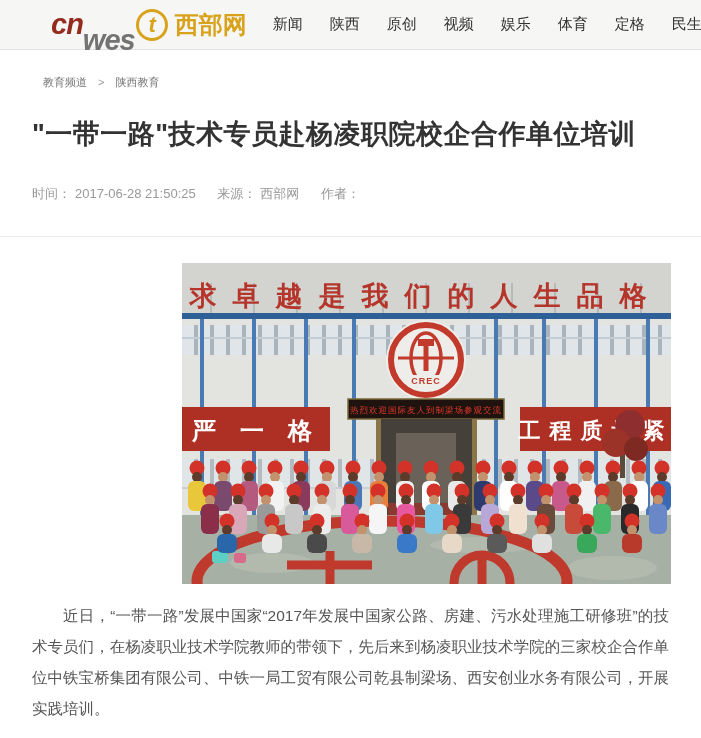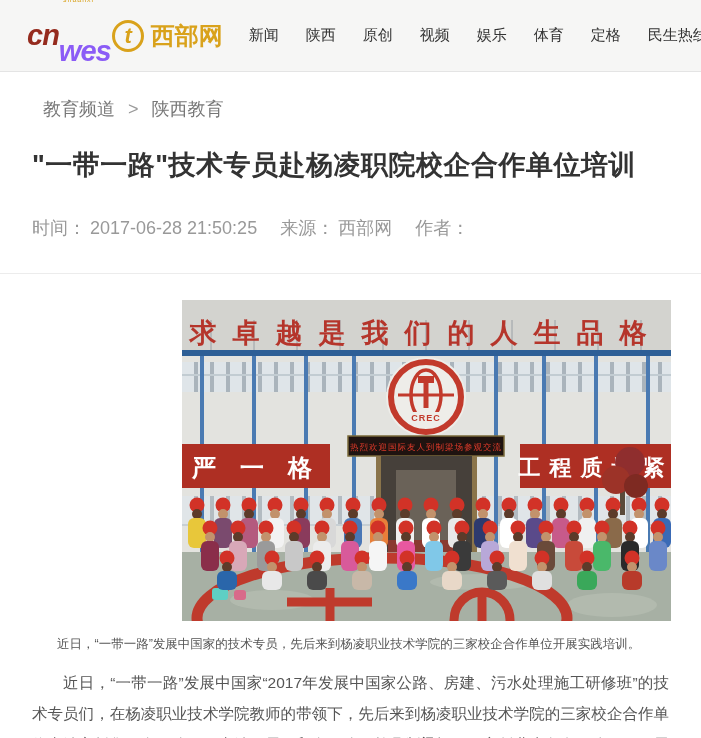--- a/index.html
+++ b/index.html
@@ -4,48 +4,48 @@
 <style>
   html,body{margin:0;padding:0;}
   body{
     width:701px;
     background:#ffffff;
     font-family:"Liberation Sans","DejaVu Sans",sans-serif;
     color:#333;
   }
   
   .site-header{
-    height:72px;
+    height:50px;
     background:#f6f6f5;
     border-bottom:1px solid #e4e4e4;
     display:flex;
     align-items:center;
-    padding-left:27px;
+    padding-left:51px;
     box-sizing:border-box;
     white-space:nowrap;
   }
   .logo{display:flex;align-items:center;cursor:pointer;flex:0 0 auto;}
   .logo-en{font-style:italic;font-weight:bold;font-size:29px;letter-spacing:-1px;position:relative;display:flex;align-items:center;}
   .logo-cn-part{color:#952b1e;}
-  .logo-west-part{color:#8b5cf6;margin-top:32px;}
+  .logo-west-part{color:#737373;margin-top:32px;}
   .logo-circle{
     display:inline-flex;width:26px;height:26px;border:3px solid #d9a21b;border-radius:50%;
     align-items:center;justify-content:center;color:#d9a21b;font-size:22px;margin-left:1px;
   }
   .logo-small{position:absolute;top:-7px;left:36px;font-size:7px;font-style:normal;font-weight:normal;color:#d9a21b;letter-spacing:1px;}
   .logo-site{color:#d9a21b;font-weight:bold;font-size:24px;margin-left:7px;}
   .main-nav{display:flex;gap:27px;margin-left:26px;font-size:15px;color:#333;}
   .main-nav a{color:#333;text-decoration:none;cursor:pointer;text-align:right;}
   
-  .breadcrumb{margin:25px 0 0 43px;font-size:18px;color:#777;}
+  .breadcrumb{margin:25px 0 0 43px;font-size:11px;color:#777;}
   .breadcrumb a{color:#777;text-decoration:none;cursor:pointer;}
   .crumb-sep{margin:0 8px;color:#999;}
   
   .article-title{margin:26px 32px 0;font-size:27px;font-weight:bold;color:#333;line-height:1.4;letter-spacing:0.5px;}
-  .article-meta{margin:31px 32px 0;font-size:18px;color:#999;}
+  .article-meta{margin:31px 32px 0;font-size:13px;color:#999;}
   .article-meta span{margin-right:4px;}
   .meta-gap{display:inline-block;width:10px;}
   .content-divider{border:none;border-top:1px solid #ececec;margin:33px 0 0;}
   
   .article-body{padding:26px 30px 6px;}
   .photo-wrap{text-align:right;}
   svg.photo{width:489px;height:321px;display:inline-block;background:#d3d3cf;}
   .caption{font-size:12.5px;color:#555;line-height:1.7;text-indent:2em;margin:9px 2px 0;}
   .para{font-size:15.5px;color:#555;line-height:2.0;text-indent:2em;margin:12px 2px 0;text-align:justify;}
   
@@ -272,17 +272,16 @@
         <use href="#q1" x="225" y="258" style="color:#3a78c8"></use>
           <use href="#q2" x="270" y="258" style="color:#e8d8c8"></use>
         <use href="#q1" x="315" y="258" style="color:#5a5a5a"></use>
           <use href="#q2" x="360" y="258" style="color:#e0e0e0"></use>
         <use href="#q1" x="405" y="258" style="color:#3aa85a"></use>
           <use href="#q2" x="450" y="258" style="color:#b83a2a"></use>
       </g>
     </svg>
   </div>
 
-  <p class="caption">近日，“一带一路”发展中国家的技术专员，先后来到杨凌职业技术学院的三家校企合作单位开展实践培训。</p>
 
   <p class="para">近日，“一带一路”发展中国家“2017年发展中国家公路、房建、污水处理施工研修班”的技术专员们，在杨凌职业技术学院教师的带领下，先后来到杨凌职业技术学院的三家校企合作单位中铁宝桥集团有限公司、中铁一局工贸有限公司乾县制梁场、西安创业水务有限公司，开展实践培训。</p>
 
 </div>
 
 </body></html>

